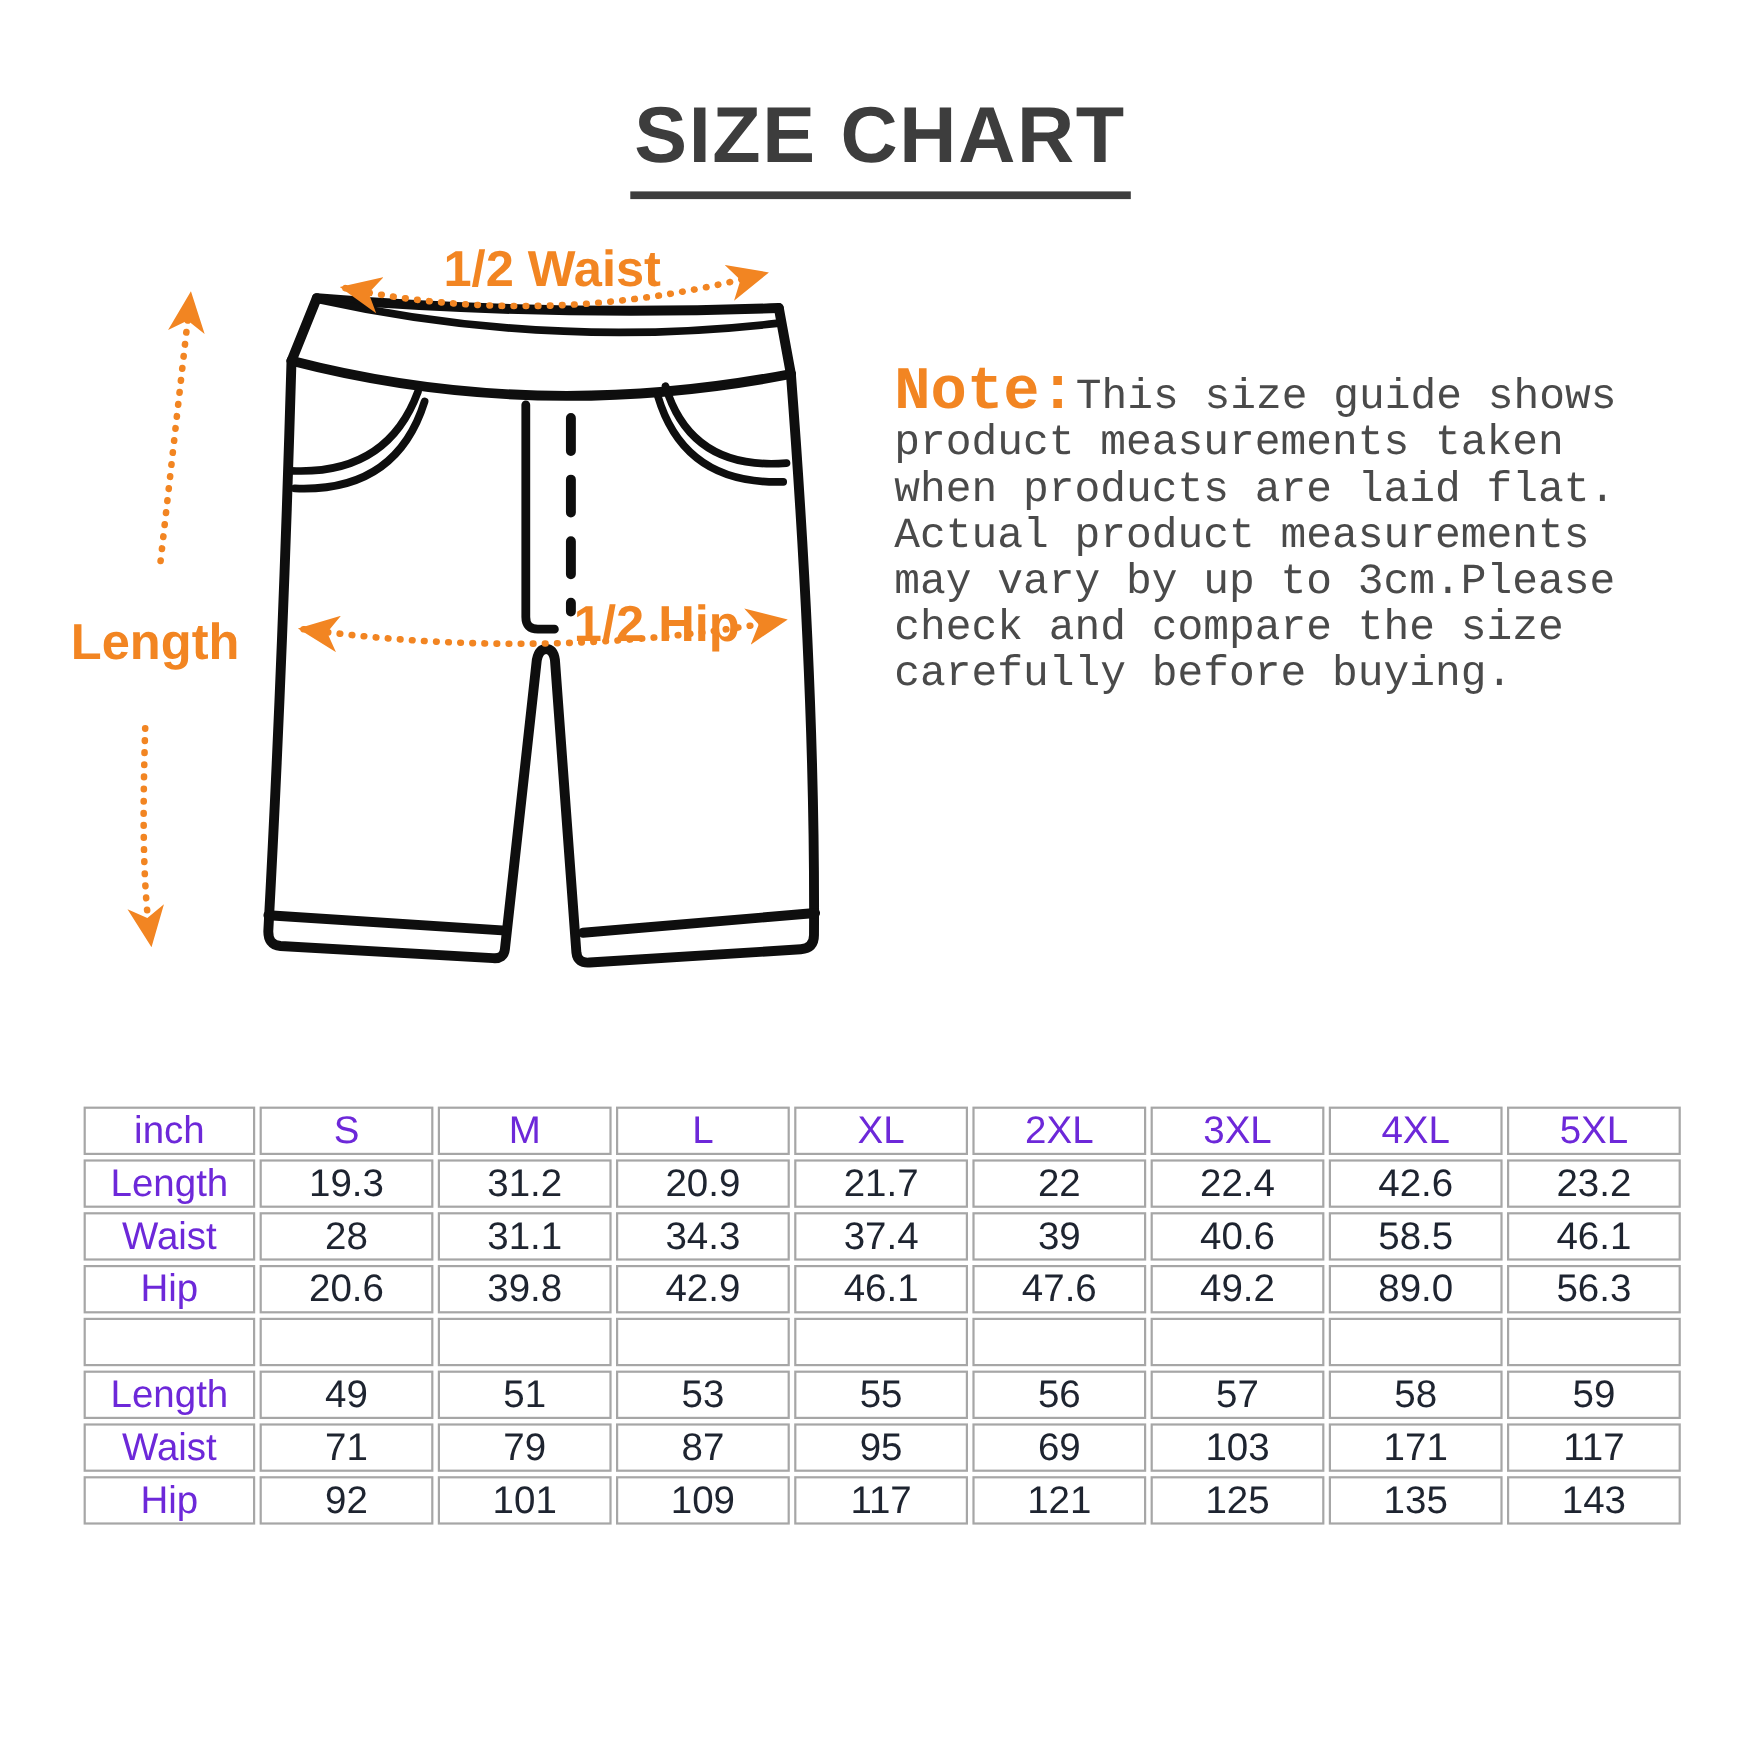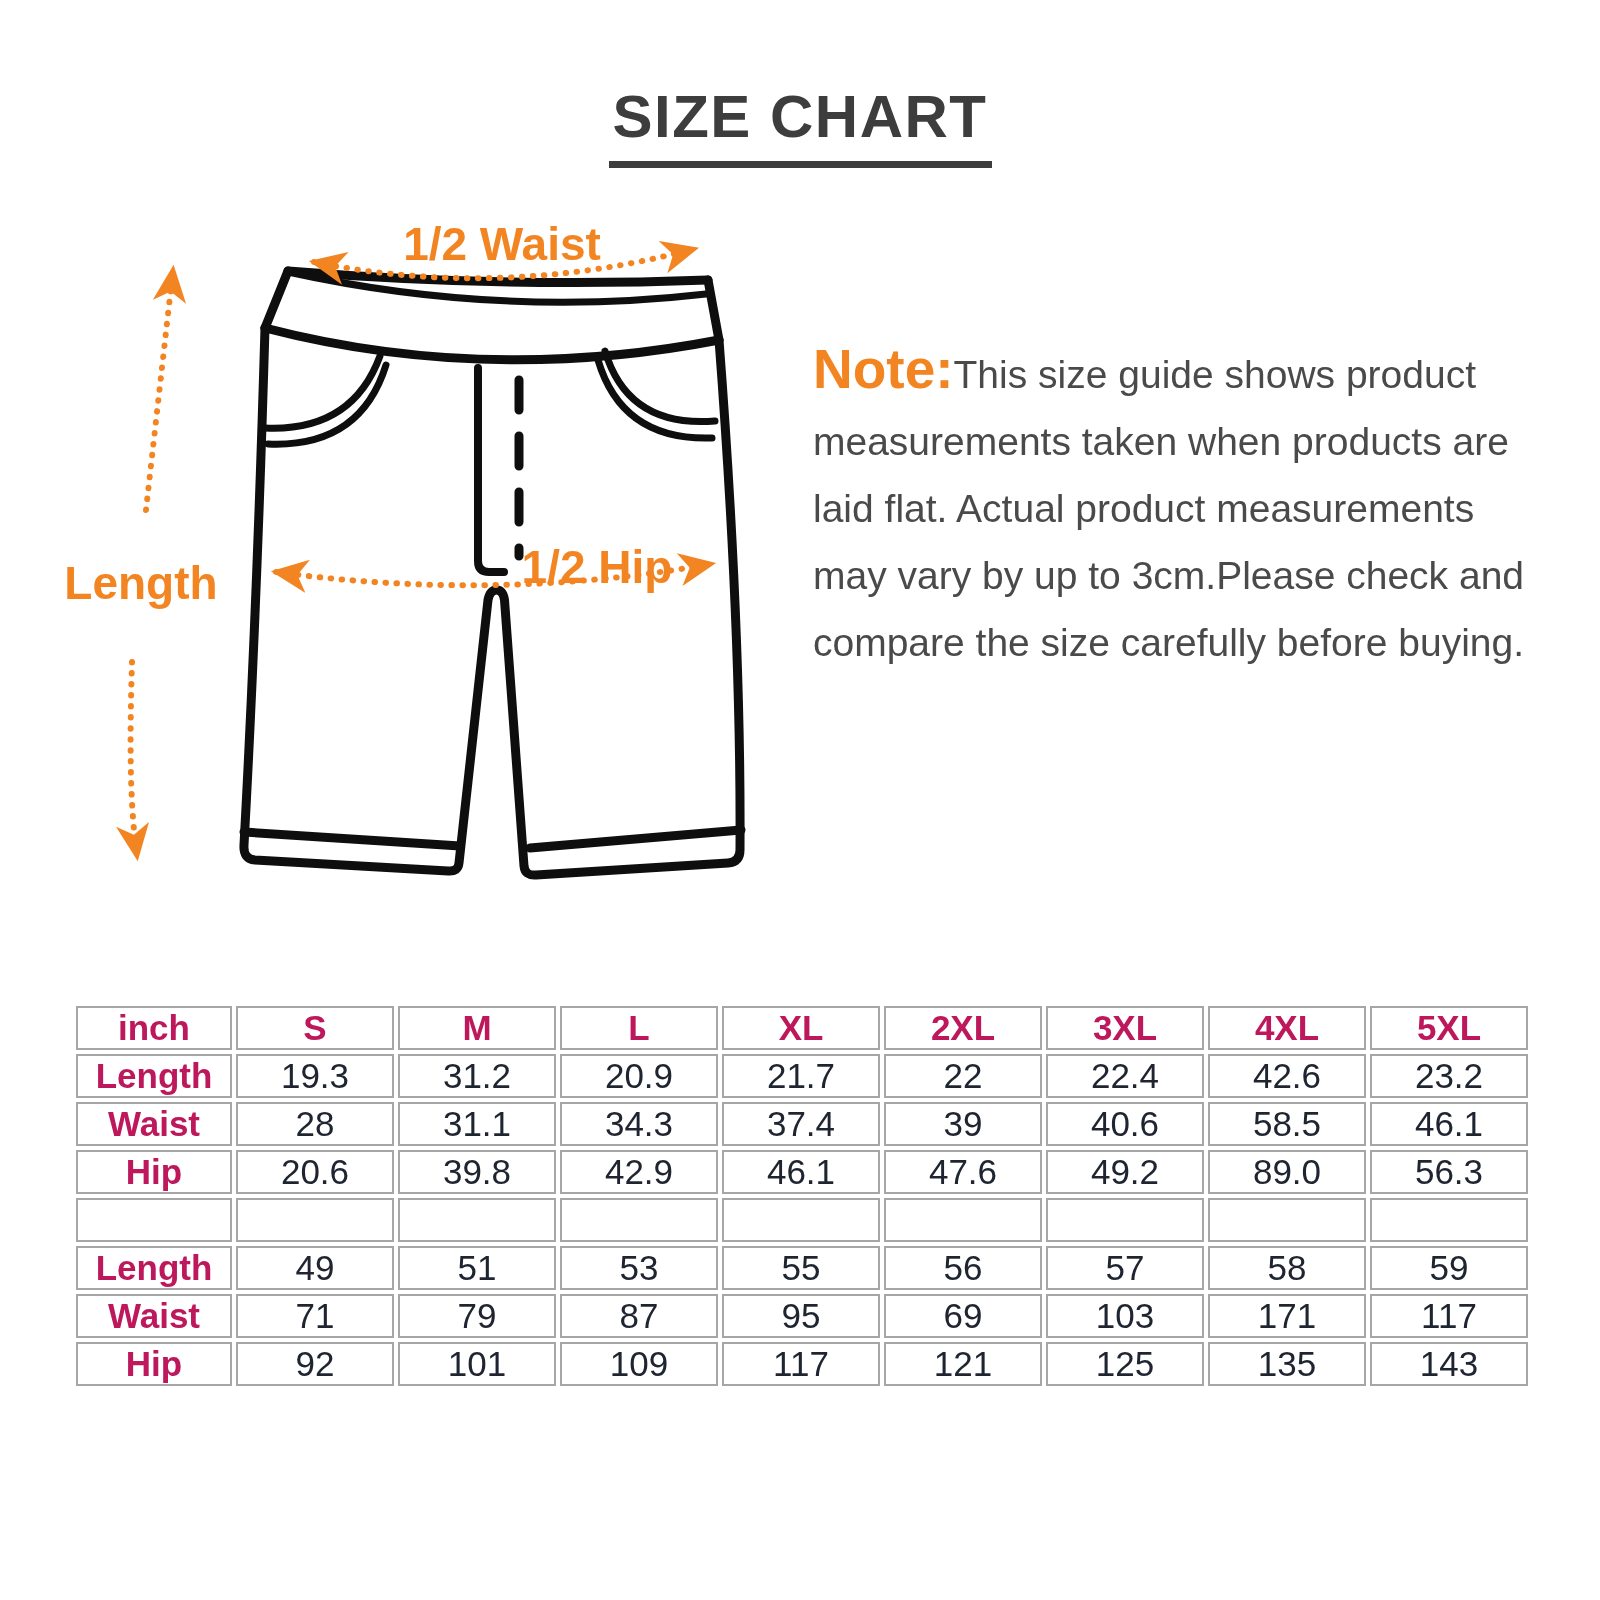--- a/index.html
+++ b/index.html
@@ -16,21 +16,21 @@
   .page{
     position:relative;
     width:1600px;height:1600px;
     background:#fff;
     overflow:hidden;
   }
   
   .title-wrap{position:absolute;top:82px;left:0;width:100%;text-align:center;}
   .title{
     display:inline-block;
-    font-size:60px;font-weight:bold;letter-spacing:1.5px;
+    font-size:72px;font-weight:bold;letter-spacing:1.5px;
     color:var(--title);
     padding:0 4px 10px 4px;
     border-bottom:7px solid var(--title);
   }
   
   .illustration{position:absolute;left:60px;top:200px;width:740px;height:700px;}
   .illustration svg{width:100%;height:100%;display:block;}
   .ink{stroke:var(--ink);fill:none;stroke-linecap:round;stroke-linejoin:round;}
   .accent-line{
     stroke:var(--accent);fill:none;
@@ -38,42 +38,43 @@
   }
   .arrow-head{fill:var(--accent);}
   .accent-text{
     fill:var(--accent);
     font-family:"Liberation Sans",sans-serif;
     font-weight:bold;font-size:46px;
   }
   
   .note{
     position:absolute;left:813px;top:336px;width:715px;
-    font-size:39px;line-height:67px;color:var(--note);
+    font-size:39px;line-height:42px;color:var(--note);
     text-align:left;
+    font-family:Liberation Mono, monospace;
   }
   .note-label{
     font-size:55px;font-weight:bold;color:var(--accent);
   }
   
   .size-table{
     position:absolute;left:72px;top:1002px;width:1460px;
     border-collapse:separate;border-spacing:4px;
     table-layout:fixed;
     font-size:35px;
   }
   .size-table td{
     background:#fff;
     border:2px solid var(--tborder);
     height:40px;
     text-align:center;vertical-align:middle;
     color:var(--tvalue);
     overflow:hidden;white-space:nowrap;
   }
-  .size-table td.hd{font-weight:bold;color:#be185d;}
+  .size-table td.hd{font-weight:normal;color:#6d28d9;}
   .size-table tr.spacer td{height:44px;}
 </style>
 </head>
 <body>
 
 <div class="page">
 
   <div class="title-wrap">
     <h1 class="title">SIZE CHART</h1>
   </div>

